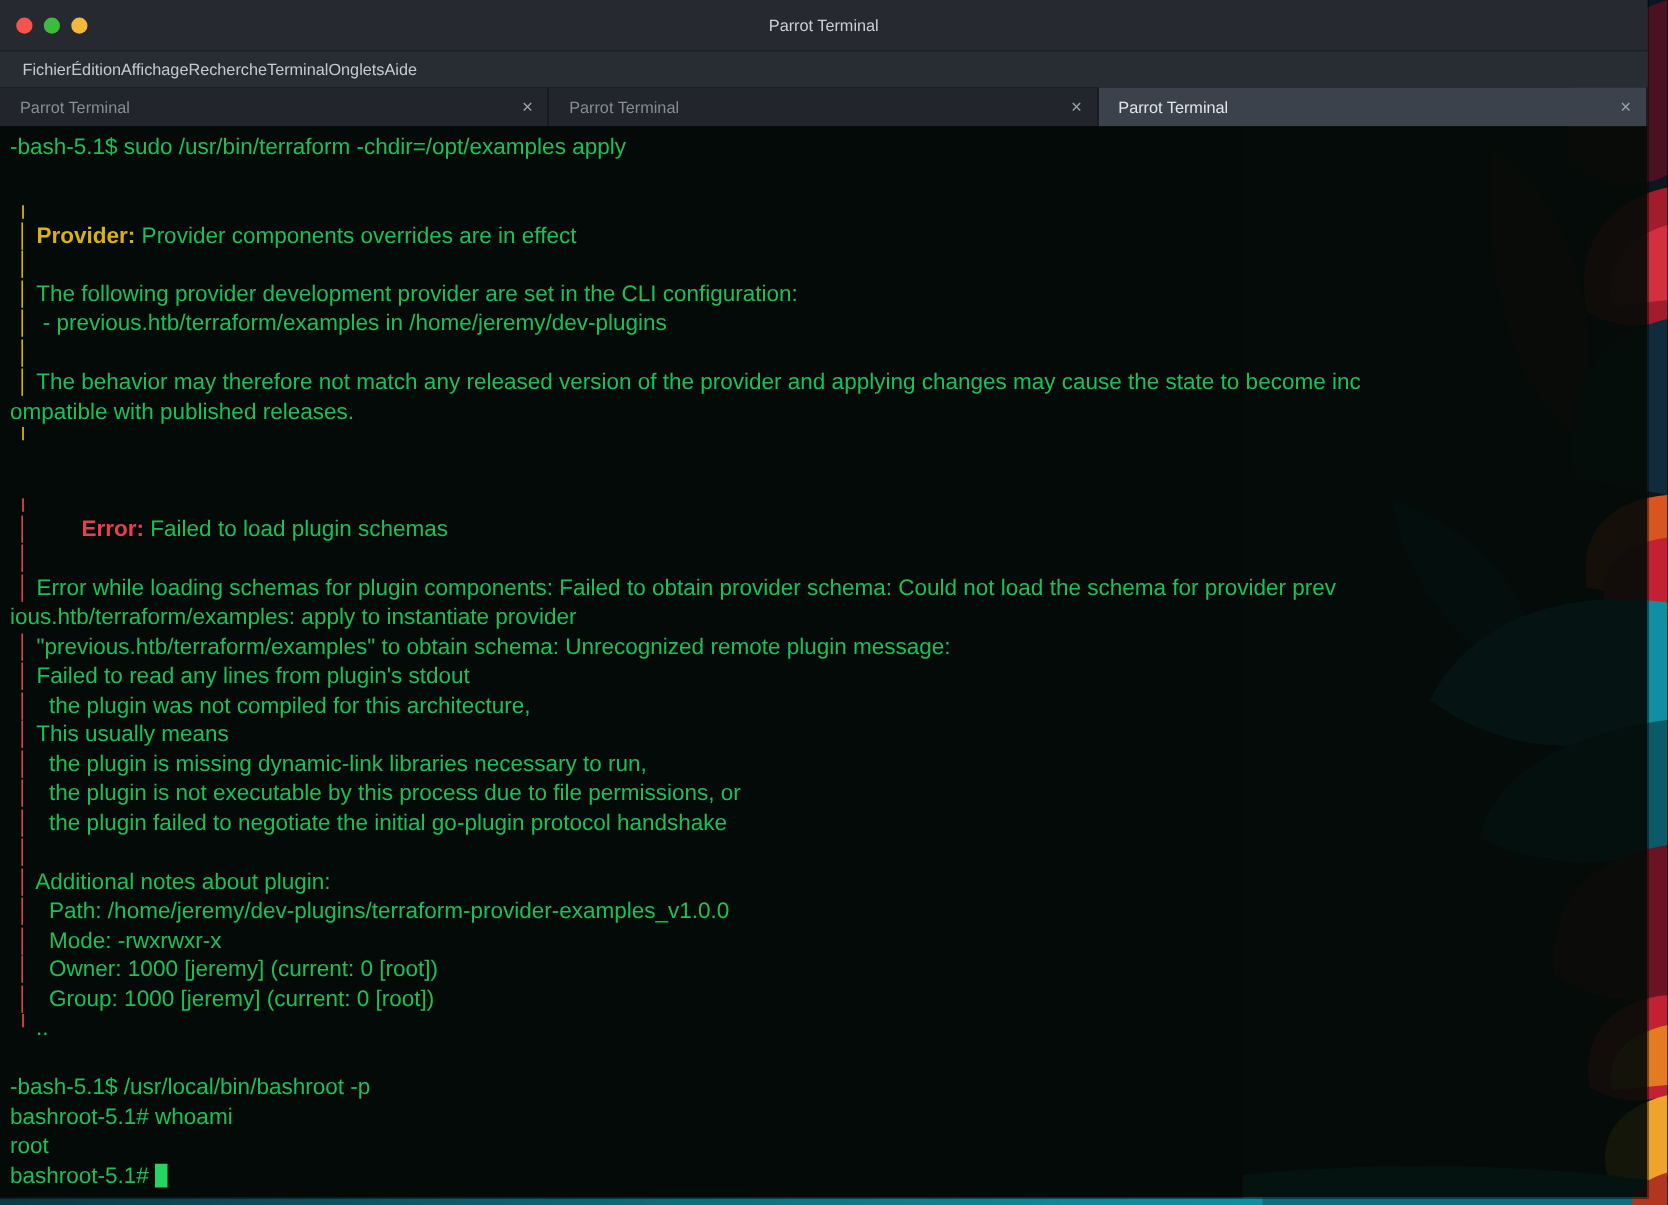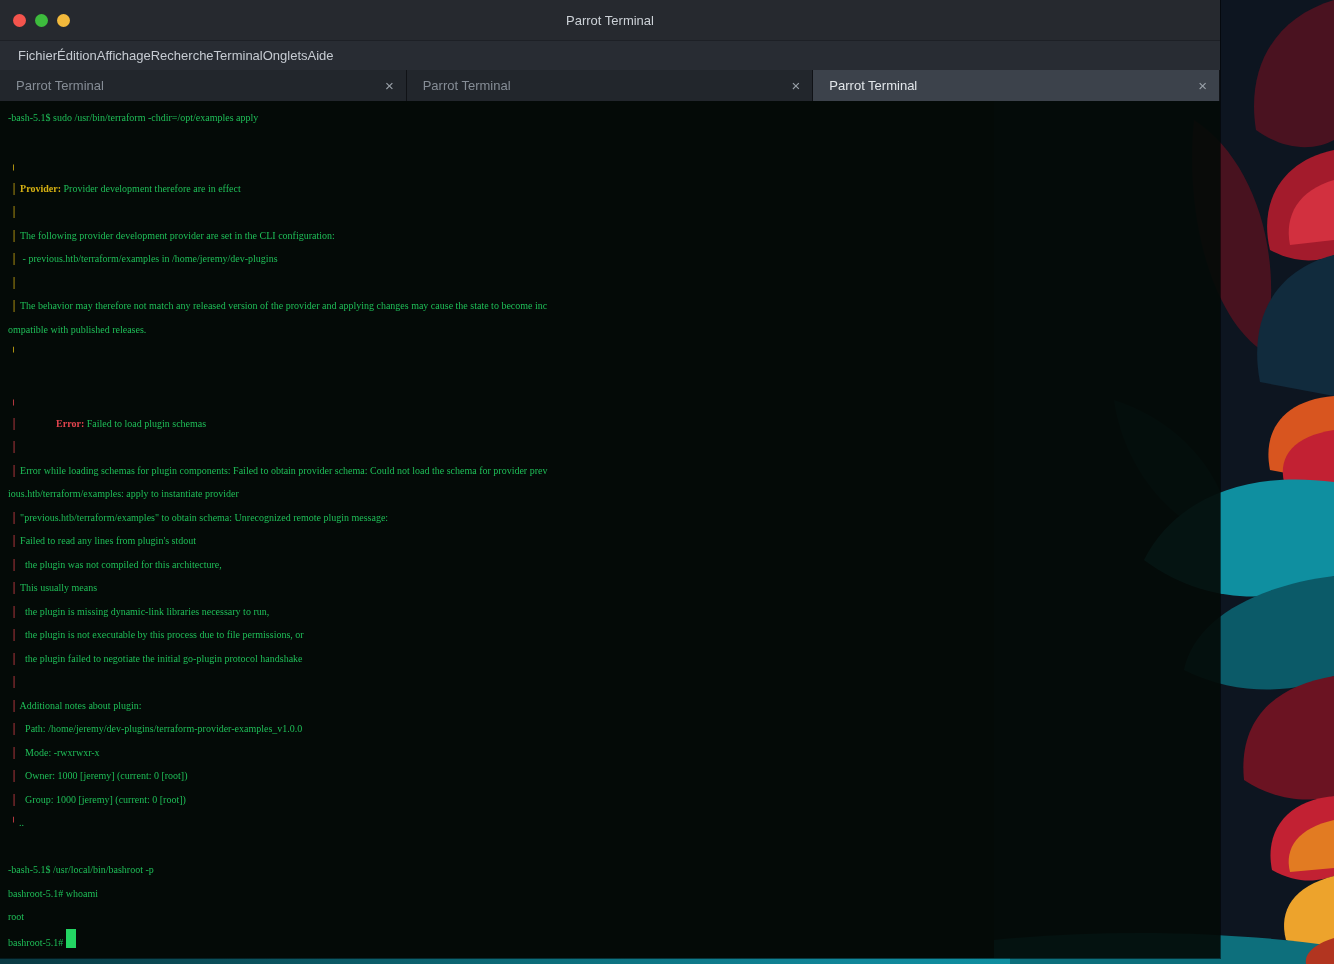--- a/index.html
+++ b/index.html
@@ -6,21 +6,21 @@
   body{
     width:1334px;height:964px;position:relative;overflow:hidden;
     background:#06090d;font-family:"Liberation Sans",sans-serif;
   }
   .wallpaper{position:absolute;top:0;right:0;width:340px;height:964px;z-index:0;}
   body::after{
     content:"";position:absolute;left:0;bottom:0;width:1010px;height:6px;z-index:0;
     background:linear-gradient(90deg,#0a3a43,#0d6f7c 55%,#11879a 85%,#0f8fa0);
   }
   .window{
-    position:absolute;left:0;top:0;width:1220px;height:958px;z-index:1;
+    position:absolute;left:0;top:0;width:1318px;height:958px;z-index:1;
     display:flex;flex-direction:column;box-shadow:0 0 0 1px rgba(0,0,0,.55);
   }
   .titlebar{height:40px;background:#26292f;display:flex;align-items:center;position:relative;flex:0 0 auto;}
   .lights{display:flex;gap:9px;padding-left:13px;z-index:2;}
   .light{width:13px;height:13px;border-radius:50%;display:inline-block;}
   .title{position:absolute;left:0;right:0;text-align:center;color:#ccd1d7;font-size:13px;}
   .menubar{
     height:30px;background:#282c33;display:flex;align-items:center;
     padding-left:18px;color:#c6cbd2;font-size:13px;flex:0 0 auto;
     border-top:1px solid #1d2026;box-sizing:border-box;
@@ -31,22 +31,22 @@
     flex:1;display:flex;align-items:center;background:#22262c;
     border-right:1px solid #101216;color:#868d96;font-size:13px;
     padding:0 12px 0 16px;box-sizing:border-box;min-width:0;
   }
   .tab.active{background:#3c424b;color:#e2e6ea;}
   .tab-label{flex:1;text-align:left;white-space:nowrap;overflow:hidden;}
   .tab-close{color:#9aa1a9;font-size:15px;padding-left:8px;line-height:1;}
   .terminal{
     flex:1;background:rgba(4,11,7,0.93);
     padding:5px 0 0 8px;
-    font-family:Liberation Serif, serif;
-    font-size:10px;line-height:23.5px;overflow:hidden;
+    font-family:Liberation Sans, sans-serif;
+    font-size:18px;line-height:23.5px;overflow:hidden;
   }
   .tl{white-space:pre;min-height:23.5px;}
   .seg-g{color:var(--c-g);}
   .seg-y{color:var(--c-y);}
   .seg-yb{color:var(--c-y);font-weight:bold;}
   .seg-r{color:var(--c-r);}
   .seg-rb{color:var(--c-r);font-weight:bold;margin-left:36px;}
   .cursor{display:inline-block;width:10px;height:19px;background:var(--c-cur);vertical-align:text-bottom;}
 </style>
 </head>
@@ -105,21 +105,21 @@
       <div class="tab active">
         <span class="tab-label">Parrot Terminal</span>
         <span class="tab-close">×</span>
       </div>
     </div>
 
   <div class="terminal" id="term">
       <div class="tl"><span class="seg-g">-bash-5.1$ sudo /usr/bin/terraform -chdir=/opt/examples apply</span></div>
       <div class="tl"></div>
       <div class="tl"><span class="seg-y"> ╷</span></div>
-      <div class="tl"><span class="seg-y"> │ </span><span class="seg-yb">Provider: </span><span class="seg-g">Provider development therefore are in effect</span></div>
+      <div class="tl"><span class="seg-y"> │ </span><span class="seg-yb">Provider: </span><span class="seg-g">Provider components overrides are in effect</span></div>
       <div class="tl"><span class="seg-y"> │</span></div>
       <div class="tl"><span class="seg-y"> │ </span><span class="seg-g">The following provider development provider are set in the CLI configuration:</span></div>
       <div class="tl"><span class="seg-y"> │ </span><span class="seg-g"> - previous.htb/terraform/examples in /home/jeremy/dev-plugins</span></div>
       <div class="tl"><span class="seg-y"> │</span></div>
       <div class="tl"><span class="seg-y"> │ </span><span class="seg-g">The behavior may therefore not match any released version of the provider and applying changes may cause the state to become inc</span></div>
       <div class="tl"><span class="seg-g">ompatible with published releases.</span></div>
       <div class="tl"><span class="seg-y"> ╵</span></div>
       <div class="tl"></div>
       <div class="tl"><span class="seg-r"> ╷</span></div>
       <div class="tl"><span class="seg-r"> │ </span><span class="seg-rb">Error: </span><span class="seg-g">Failed to load plugin schemas</span></div>

